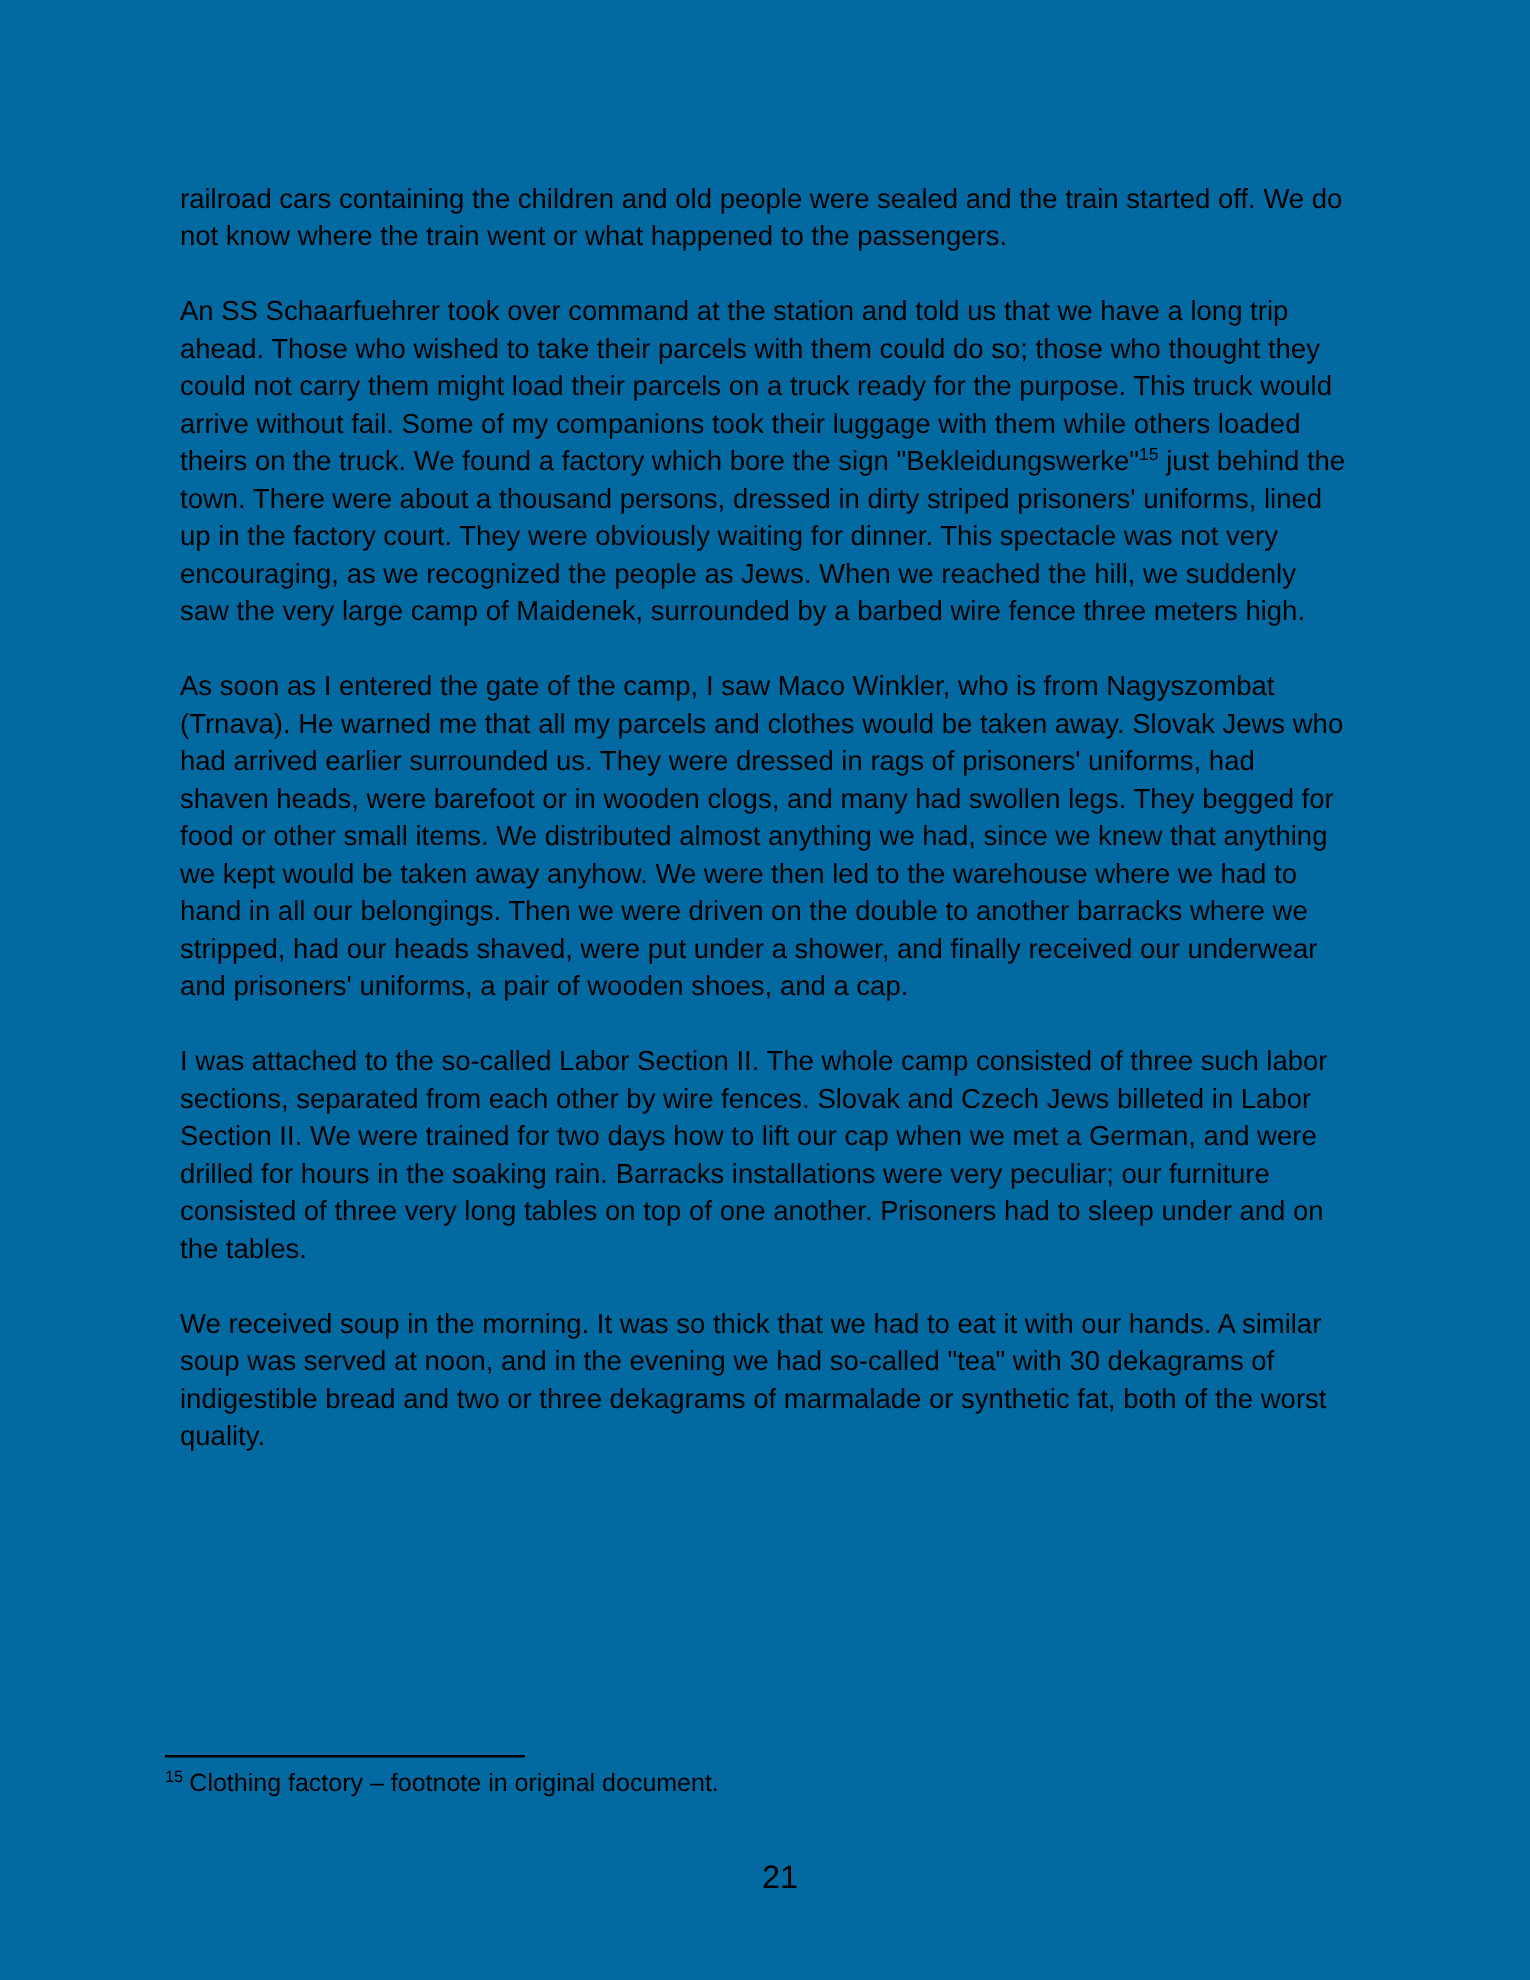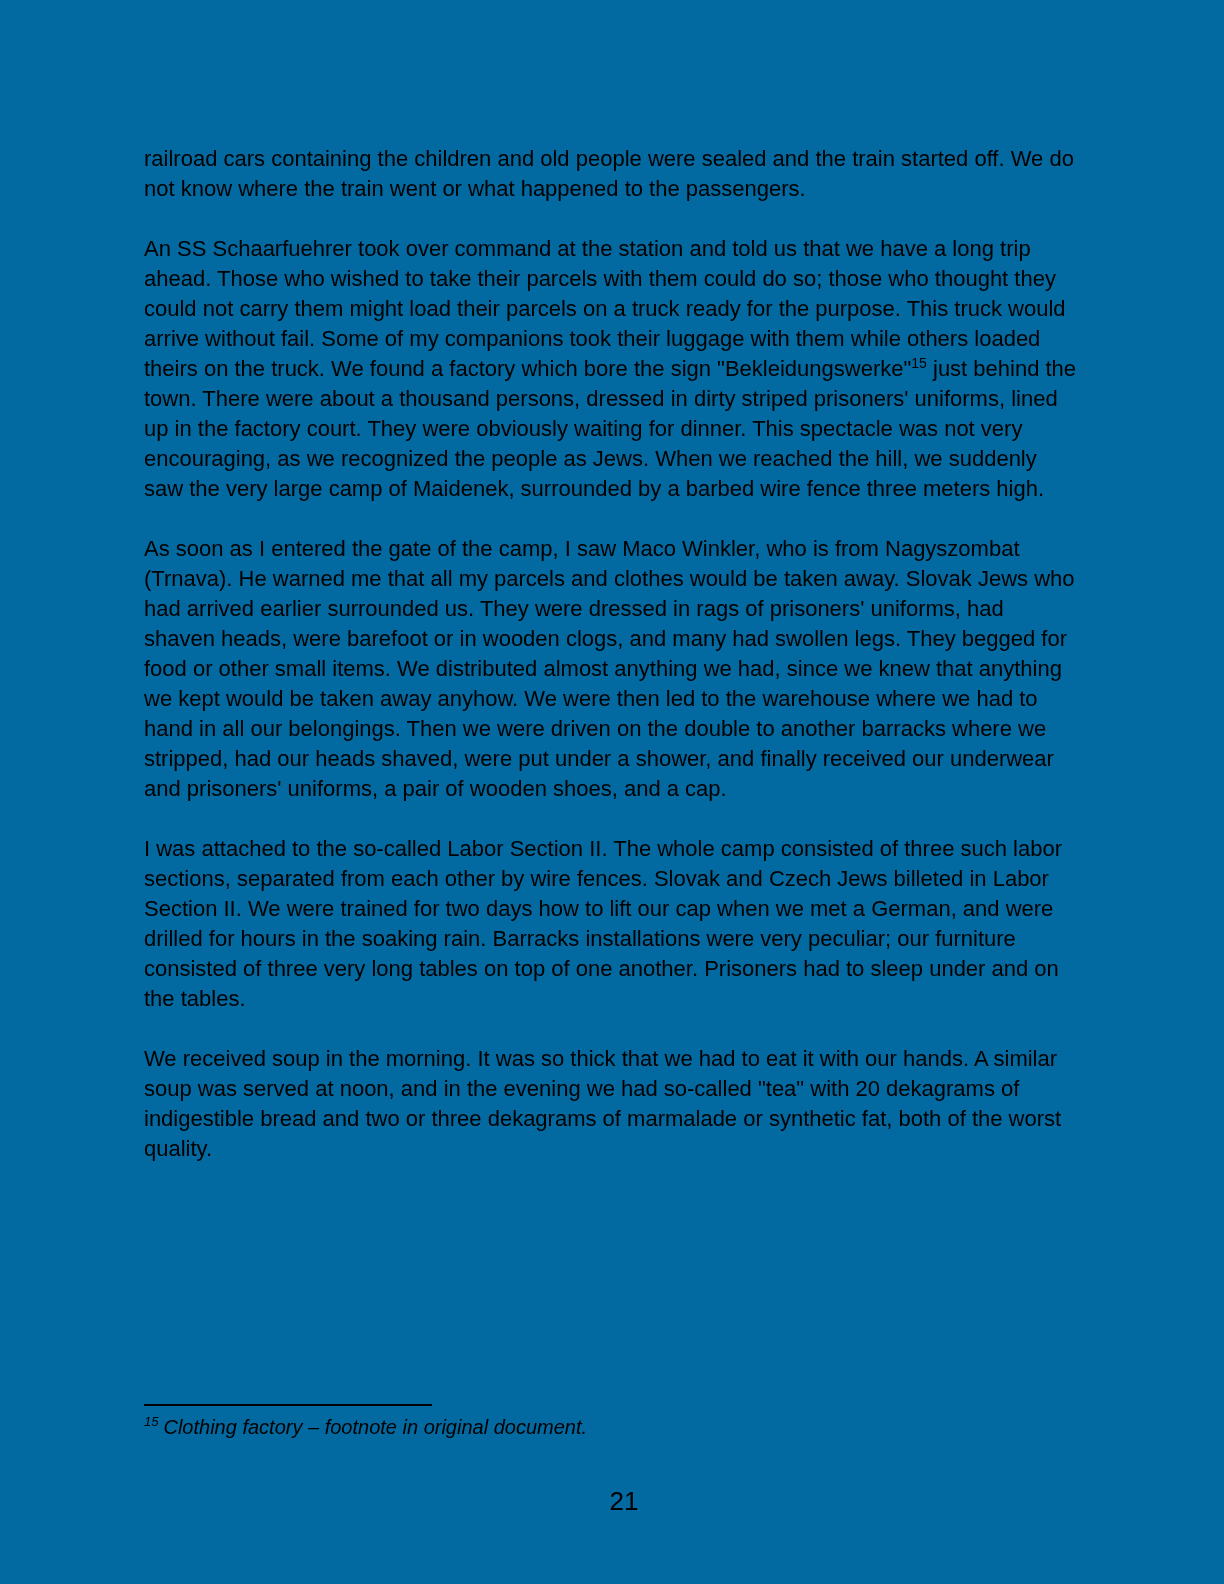--- a/index.html
+++ b/index.html
@@ -31,24 +31,23 @@
   }
   .u {
   }
   sup.fn-ref {
     font-size: 14px;
     line-height: 0;
     vertical-align: super;
   }
   .footnote {
     position: absolute;
-    left: 144px;
+    left: 132px;
     top: 1404px;
     width: 936px;
-    font-style: italic;
   }
   .footnote-rule {
     width: 288px;
     height: 0;
     border-top: 2px solid #000000;
   }
   .footnote-text {
     margin: 8px 0 0 0;
     font-size: 20px;
     line-height: 26px;
@@ -74,21 +73,21 @@
 </head>
 <body>
 
 <div class="page">
 
   <div class="doc-body">
     <p><span>railroad cars containing the children and old people were sealed and the train started off. We do not know where the train went or what happened to the passengers.</span></p>
     <p><span>An SS </span><span class="u">Schaarfuehrer</span><span> took over command at the station and told us that we have a long trip ahead. Those who wished to take their parcels with them could do so; those who thought they could not carry them might load their parcels on a truck ready for the purpose. This truck would arrive without fail. Some of my companions took their luggage with them while others loaded theirs on the truck. We found a factory which bore the sign "</span><span class="u">Bekleidungswerke</span><span>"</span><sup class="fn-ref">15</sup><span> just behind the town. There were about a thousand persons, dressed in dirty striped prisoners' uniforms, lined up in the factory court. They were obviously waiting for dinner. This spectacle was not very encouraging, as we recognized the people as Jews. When we reached the hill, we suddenly saw the very large camp of Maidenek, surrounded by a barbed wire fence three meters high.</span></p>
     <p><span>As soon as I entered the gate of the camp, I saw Maco Winkler, who is from Nagyszombat (Trnava). He warned me that all my parcels and clothes would be taken away. Slovak Jews who had arrived earlier surrounded us. They were dressed in rags of prisoners' uniforms, had shaven heads, were barefoot or in wooden clogs, and many had swollen legs. They begged for food or other small items. We distributed almost anything we had, since we knew that anything we kept would be taken away anyhow. We were then led to the warehouse where we had to hand in all our belongings. Then we were driven on the double to another barracks where we stripped, had our heads shaved, were put under a shower, and finally received our underwear and prisoners' uniforms, a pair of wooden shoes, and a cap.</span></p>
     <p><span>I was attached to the so-called Labor Section II. The whole camp consisted of three such labor sections, separated from each other by wire fences. Slovak and Czech Jews billeted in Labor Section II. We were trained for two days how to lift our cap when we met a German, and were drilled for hours in the soaking rain. Barracks installations were very peculiar; our furniture consisted of three very long tables on top of one another. Prisoners had to sleep under and on the tables.</span></p>
-    <p><span>We received soup in the morning. It was so thick that we had to eat it with our hands. A similar soup was served at noon, and in the evening we had so-called "tea" with 20 dekagrams of indigestible bread and two or three dekagrams of marmalade or synthetic fat, both of the worst quality.</span></p>
+    <p><span>We received soup in the morning. It was so thick that we had to eat it with our hands. A similar soup was served at noon, and in the evening we had so-called "tea" with 30 dekagrams of indigestible bread and two or three dekagrams of marmalade or synthetic fat, both of the worst quality.</span></p>
   </div>
 
   <div class="footnote">
     <div class="footnote-rule"></div>
     <p class="footnote-text"><sup>15</sup><span class="fn-body">Clothing factory – footnote in original document.</span></p>
   </div>
 
   <div class="page-number">21</div>
 
 </div>

